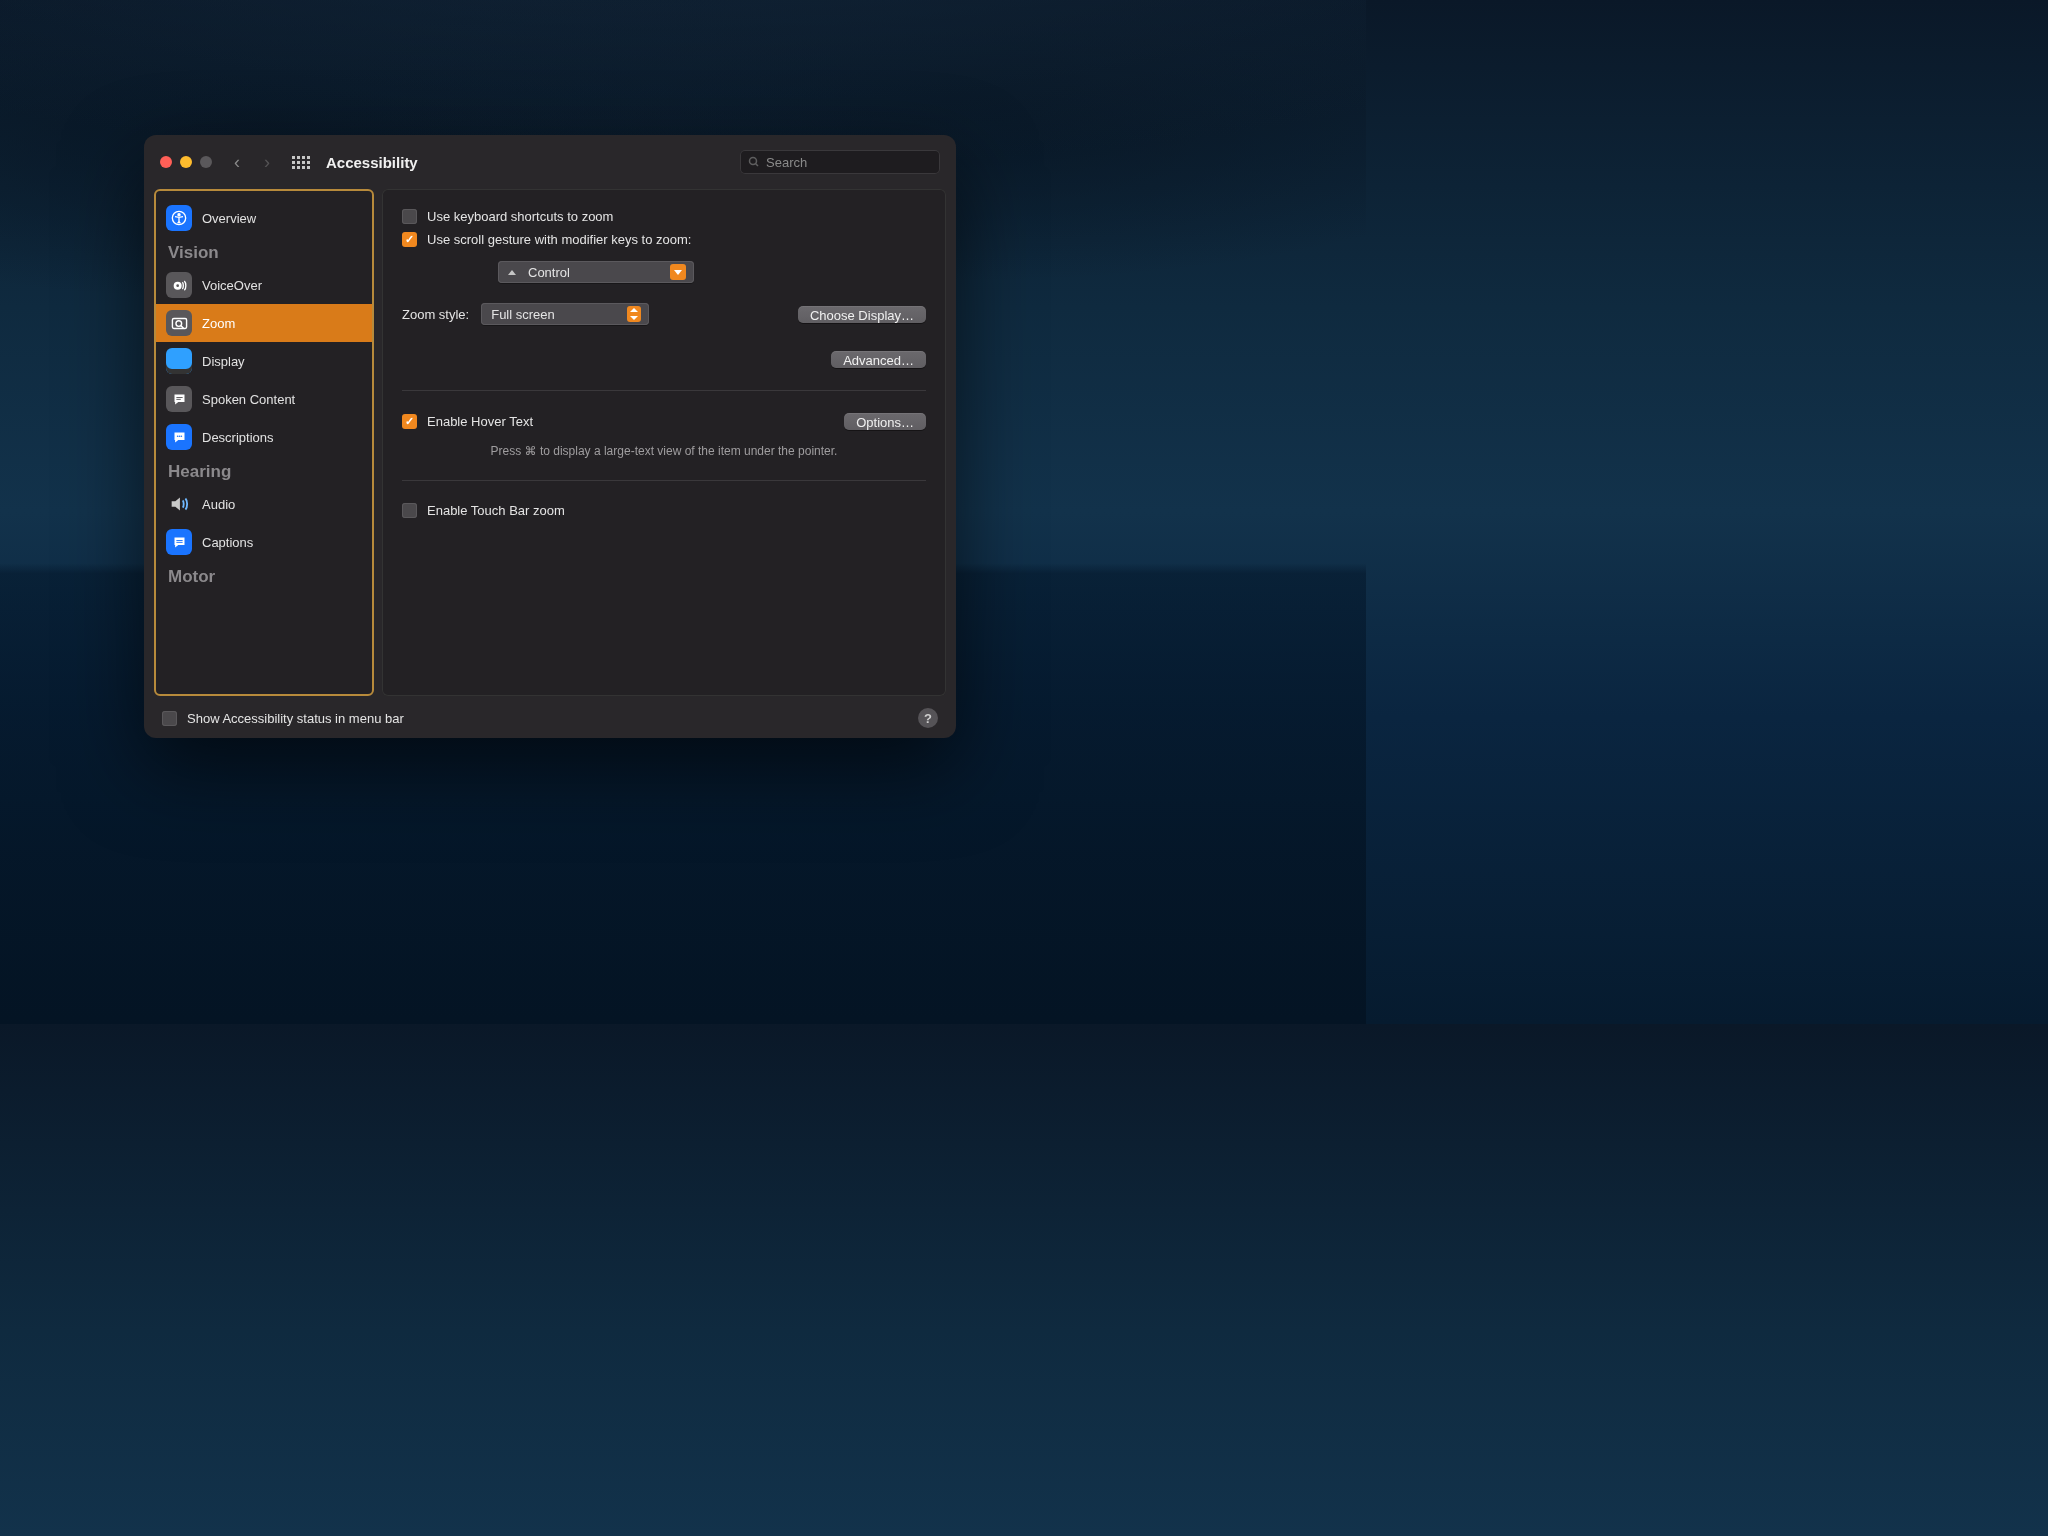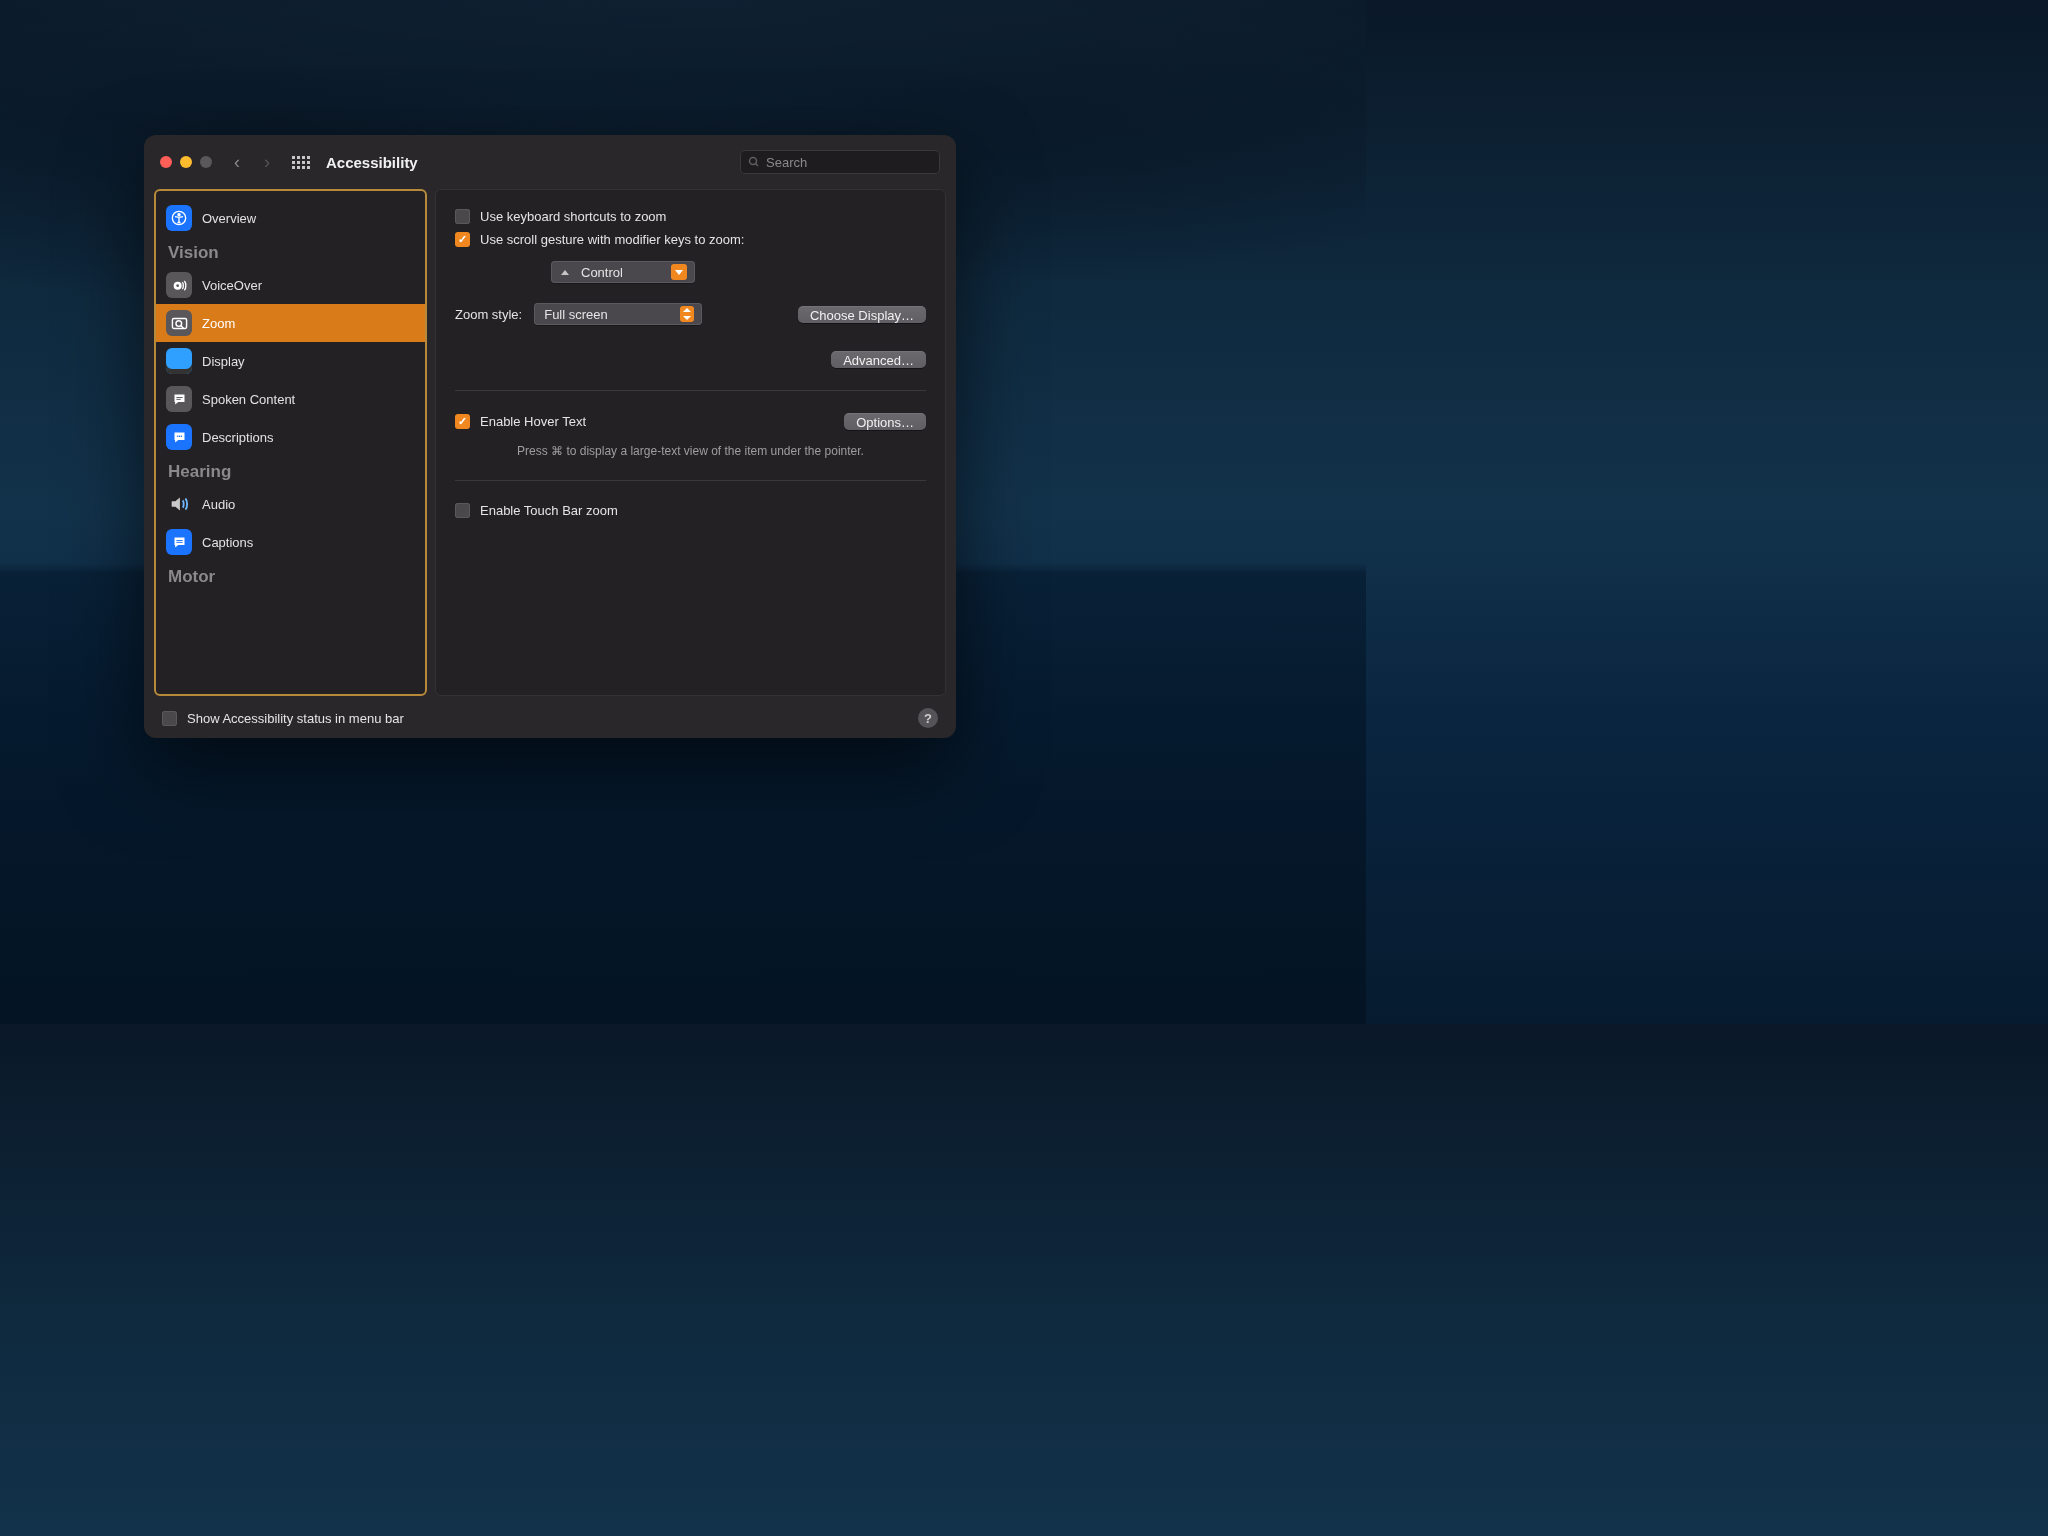--- a/index.html
+++ b/index.html
@@ -56,21 +56,21 @@
     background:#1e1c1f; border-radius:5px; display:flex;align-items:center;
     padding:0 8px; color:#8a8a8a; gap:6px;
     box-shadow: inset 0 0 0 1px #3a383b;
   }
   .search svg{width:12px;height:12px;opacity:.6;}
 
   .body { flex:1; display:flex; flex-direction:column; padding: 0 10px 10px 10px; }
   .panes { flex:1; display:flex; gap:8px; min-height:0;}
 
   .sidebar {
-    width:273px; border:2px solid #b78a3b; border-radius:6px;
+    width:220px; border:2px solid #b78a3b; border-radius:6px;
     padding:8px 0; overflow:hidden;
     background:#232124;
   }
   .group-label{
     color:#8b898c; font-size:17px; font-weight:600;
     padding:6px 12px 3px;
   }
   .item{
     display:flex; align-items:center; gap:10px;
     padding:6px 10px;  color:#e2e2e2;
@@ -279,21 +279,21 @@
         <div class="row">
           <div class="checkbox"></div>
           <span>Use keyboard shortcuts to zoom</span>
         </div>
 
         <div class="row">
           <div class="checkbox checked"></div>
           <span>Use scroll gesture with modifier keys to zoom:</span>
         </div>
         <div class="row" style="margin:6px 0 12px 96px;">
-          <div class="popup" style="width:144px">
+          <div class="popup" style="width:196px">
             <span class="caret"></span>
             <span>Control</span>
             <div class="arrow-box"></div>
           </div>
         </div>
 
         <div class="row" style="gap:12px;">
           <span>Zoom style:</span>
           <div class="popup" style="width:168px">
             <span>Full screen</span>

